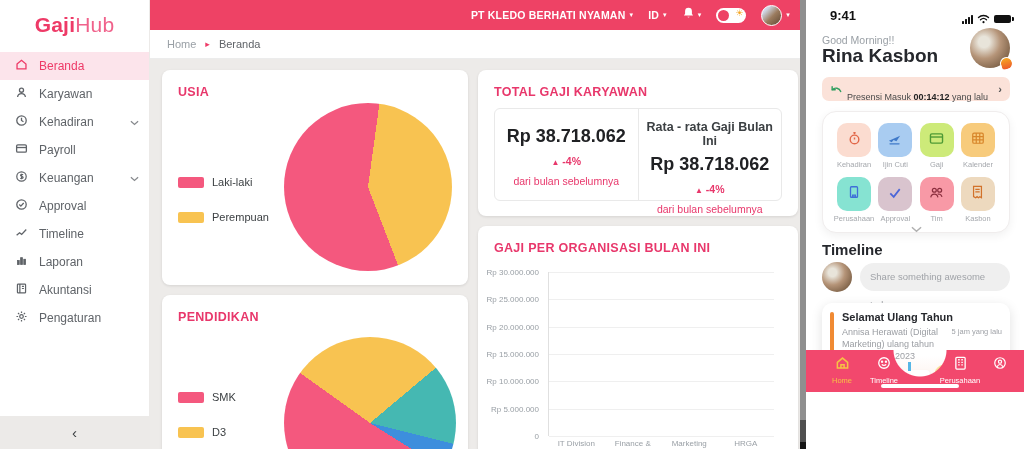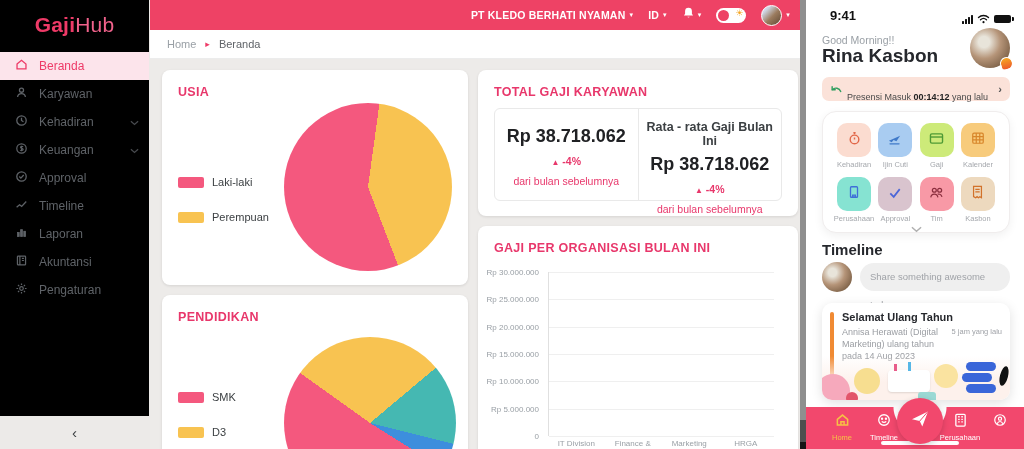--- a/index.html
+++ b/index.html
@@ -4,21 +4,21 @@
 <style>
   * { margin:0; padding:0; box-sizing:border-box; }
   html,body { width:1024px; height:449px; overflow:hidden; background:#fff;
               font-family:"Liberation Sans","DejaVu Sans",sans-serif; }
   .stage { position:relative; width:1024px; height:449px; overflow:hidden; }
 
   
   .dashboard { position:absolute; left:0; top:0; width:806px; height:449px; background:#EDEBE9; }
 
   
-  .sidebar { position:absolute; left:0; top:0; width:150px; height:449px; background:#000000; border-right:1px solid #eceae8; z-index:3; }
+  .sidebar { position:absolute; left:0; top:0; width:150px; height:449px; background:#ffffff; border-right:1px solid #eceae8; z-index:3; }
   .logo { padding-top:13px; text-align:center; font-size:21px; letter-spacing:.2px; }
   .logo b { color:#EE3A67; font-weight:800; }
   .logo span { color:#F0628B; font-weight:400; }
   .menu { position:absolute; left:0; top:52px; right:0; }
   .s-item { display:flex; align-items:center; gap:11px; height:28px; padding:0 10px 0 15px; font-size:12px; color:#5f6368; cursor:pointer; }
   .s-item.active { background:#FCE4EB; color:#EE3A67; }
   .s-item.active svg { stroke:#EE3A67; }
   .s-item svg { stroke:#5f6368; flex:0 0 auto; }
   .s-item .s-lbl { flex:1; }
   .s-chev { opacity:.75; }
@@ -75,21 +75,21 @@
   .bar { width:42px; background:#4BBFB8; border-radius:1px 1px 0 0; }
   .bar-xlabels { position:absolute; left:70px; top:213px; width:226px; display:flex; }
   .bar-xlabels span { flex:1; text-align:center; font-size:8px; color:#9aa0a6; }
 
   
   .scrollbar { position:absolute; left:800px; top:0; width:6px; height:449px; background:#8F8F8F; z-index:5; }
   .scrollbar .sb-bottom { position:absolute; left:0; right:0; top:420px; bottom:0; background:#4F4F4F; }
   .scrollbar .sb-end { position:absolute; left:0; right:0; top:442px; bottom:0; background:#151515; }
 
   
-  .phone { position:absolute; left:806px; top:0; width:218px; height:449px; background:#fff; overflow:hidden; }
+  .phone { position:absolute; left:806px; top:0; width:218px; height:392px; background:#fff; overflow:hidden; }
   .p-time { position:absolute; left:24px; top:8px; font-size:13px; font-weight:700; color:#111; }
   .p-statusicons { position:absolute; right:13px; top:10px; display:flex; align-items:center; gap:4px; }
   .sig { display:flex; align-items:flex-end; gap:1px; }
   .sig i { width:2px; background:#111; border-radius:.5px; }
   .battery { width:17px; height:8.5px; background:#111; border-radius:2px; position:relative; }
   .battery:after { content:""; position:absolute; right:-2.5px; top:2.5px; width:1.8px; height:3.5px; background:#111; border-radius:0 1px 1px 0; }
 
   .p-greet { position:absolute; left:16px; top:34px; font-size:10.5px; color:#9aa0a6; }
   .p-name { position:absolute; left:16px; top:45px; font-size:19px; font-weight:700; color:#26282d; }
   .p-avatar { position:absolute; left:164px; top:28px; width:40px; height:40px; border-radius:50%; background:radial-gradient(circle at 35% 35%,#e8e4da 15%,#b59478 45%,#6b5138 90%); }
@@ -179,20 +179,27 @@
           <span><svg width="13" height="13" viewBox="0 0 16 16" fill="none" stroke-width="1.6">
                 <circle cx="8" cy="8" r="5.8"></circle>
                 <path d="M8 4.6V8l2.4 1.5"></path>
               </svg></span>
           <span class="s-lbl">Kehadiran</span>
           <span class="s-chev"><svg width="9" height="6" viewBox="0 0 10 6" fill="none" stroke="#5f6368" stroke-width="1.4">
                 <path d="M1 1l4 3.6L9 1"></path>
               </svg></span>
         </div>
         <div class="s-item">
+          <span><svg width="13" height="13" viewBox="0 0 16 16" fill="none" stroke-width="1.6">
+                <rect x="2" y="3.5" width="12" height="9" rx="1.5"></rect>
+                <path d="M2 6.8h12"></path>
+              </svg></span>
+          <span class="s-lbl">Payroll</span>
+        </div>
+        <div class="s-item">
           <span><svg width="13" height="13" viewBox="0 0 16 16" fill="none" stroke-width="1.5">
                 <circle cx="8" cy="8" r="5.8"></circle>
                 <path d="M9.8 6c-.5-.9-3-.8-3 .6 0 1.6 3.2.9 3.2 2.6 0 1.5-2.8 1.6-3.3.6M8 4.6v6.8"></path>
               </svg></span>
           <span class="s-lbl">Keuangan</span>
           <span class="s-chev"><svg width="9" height="6" viewBox="0 0 10 6" fill="none" stroke="#5f6368" stroke-width="1.4">
                 <path d="M1 1l4 3.6L9 1"></path>
               </svg></span>
         </div>
         <div class="s-item">

